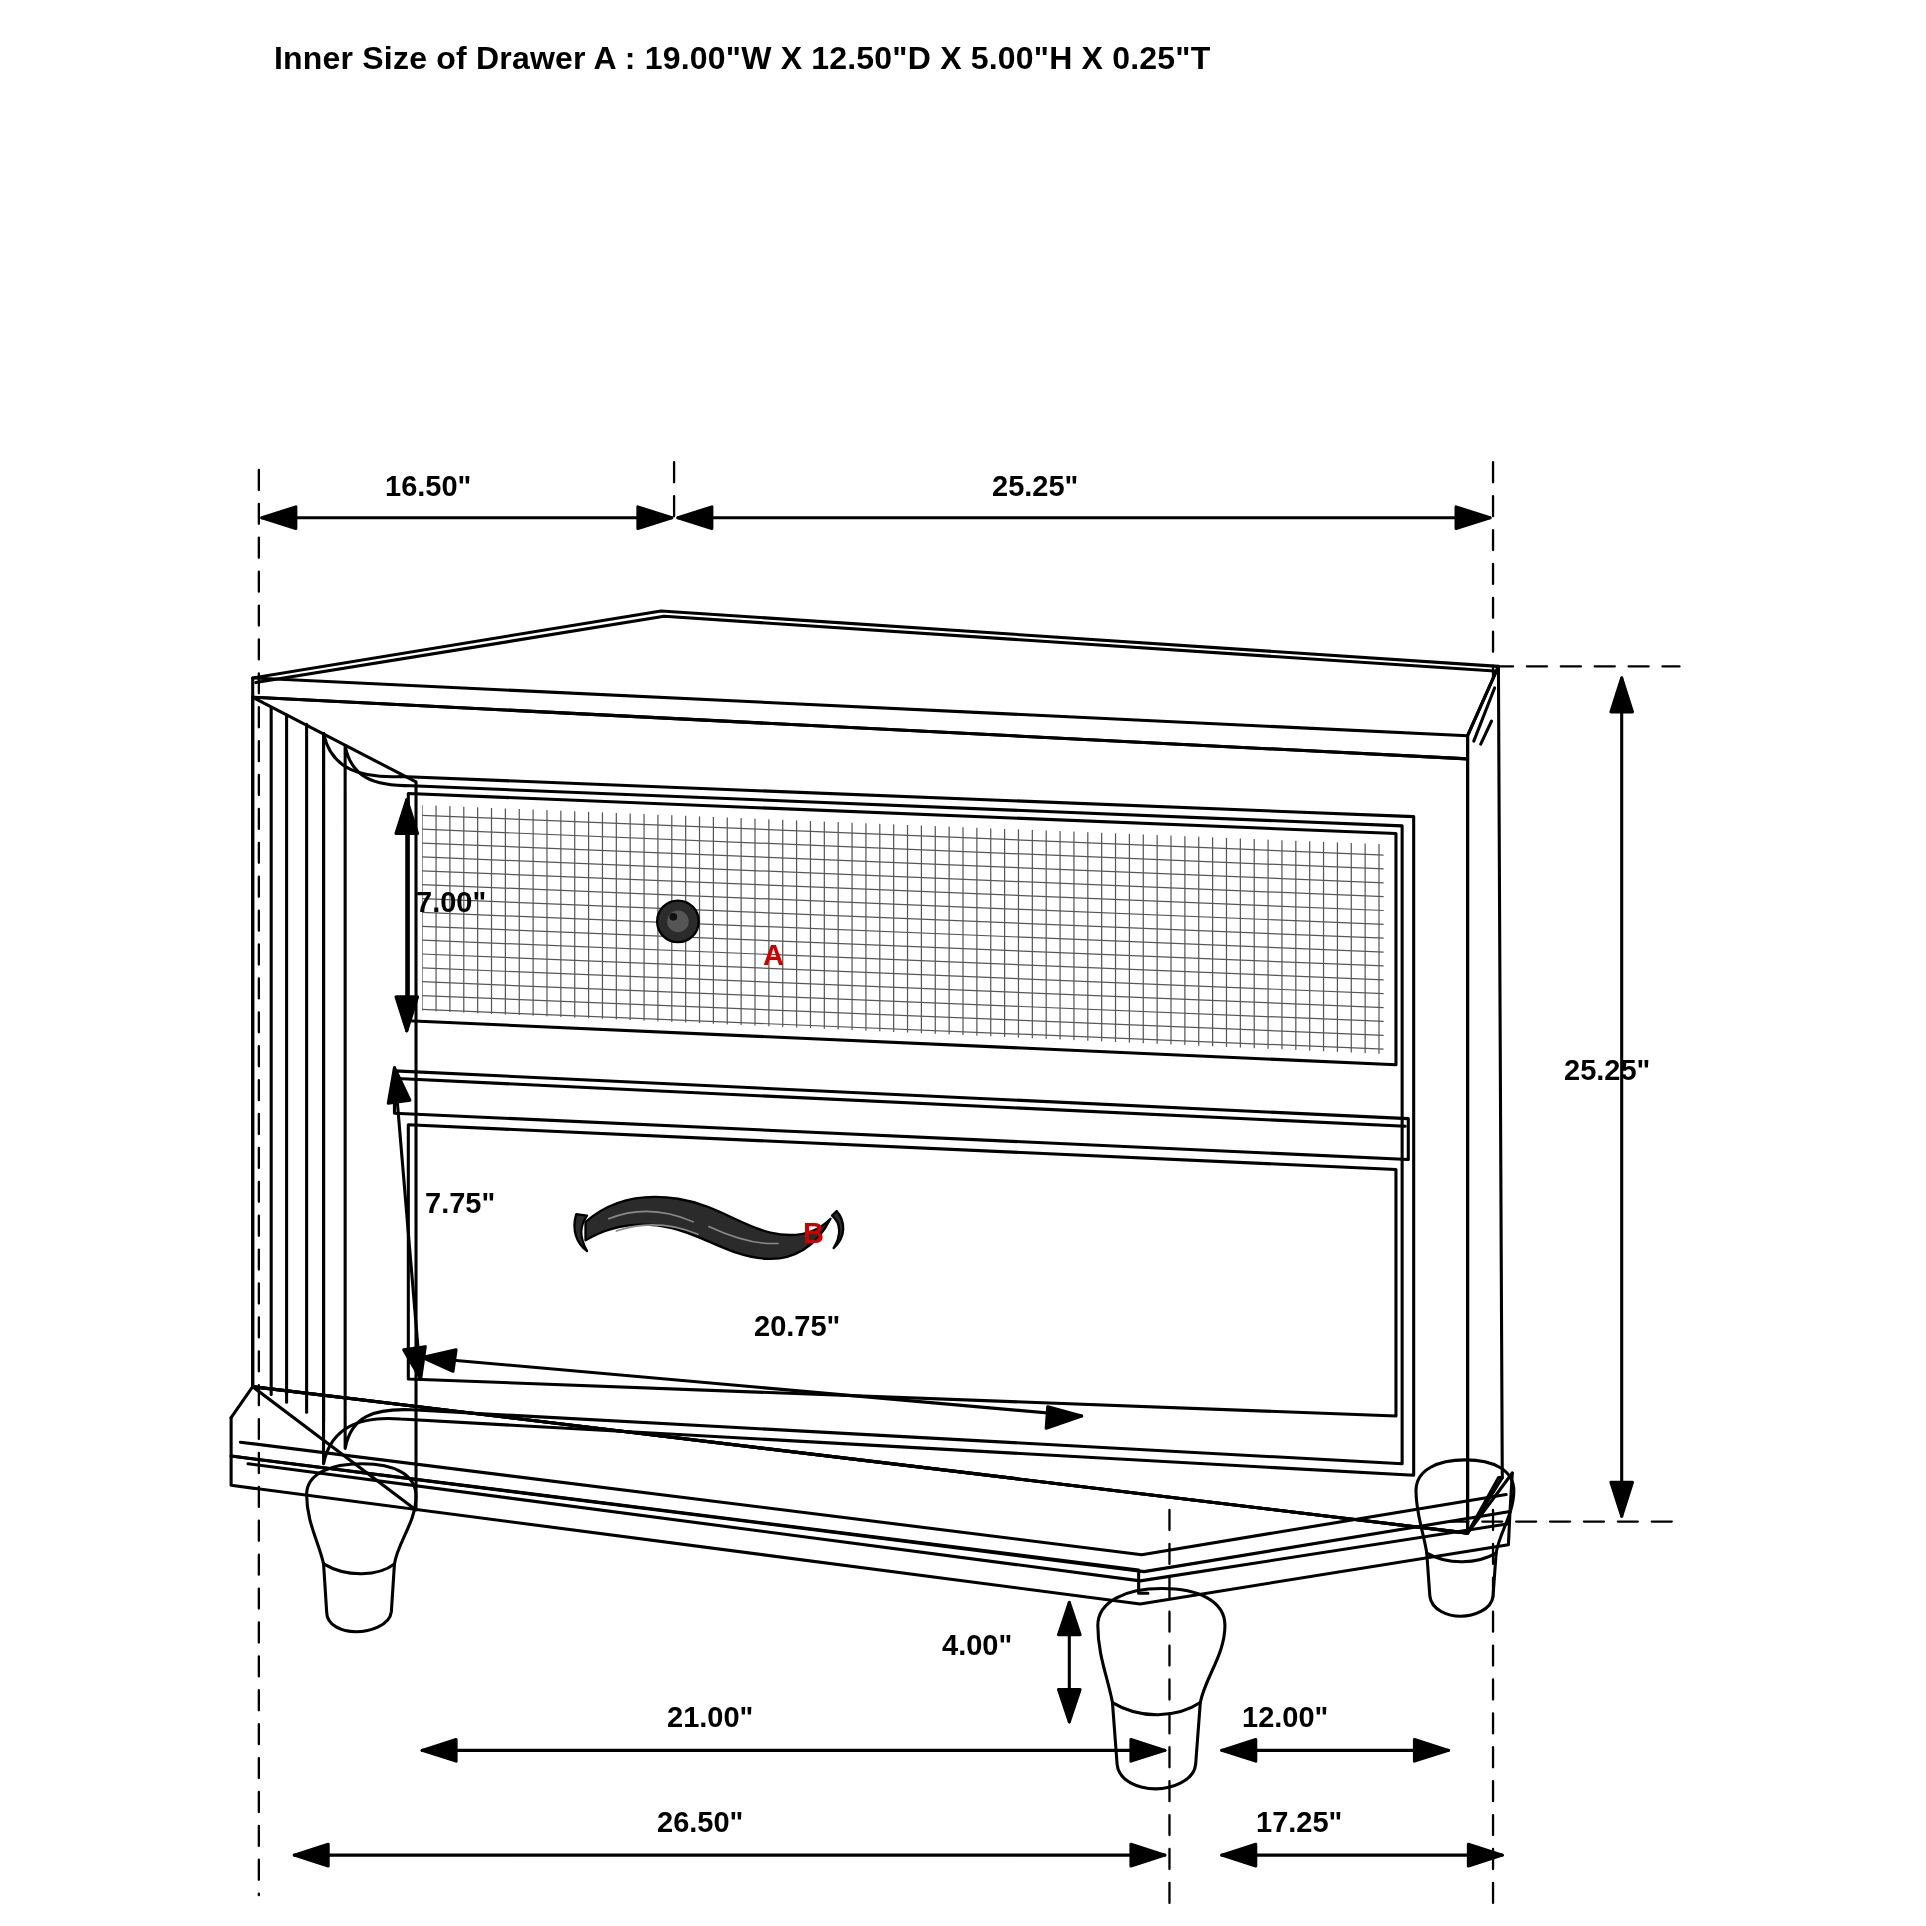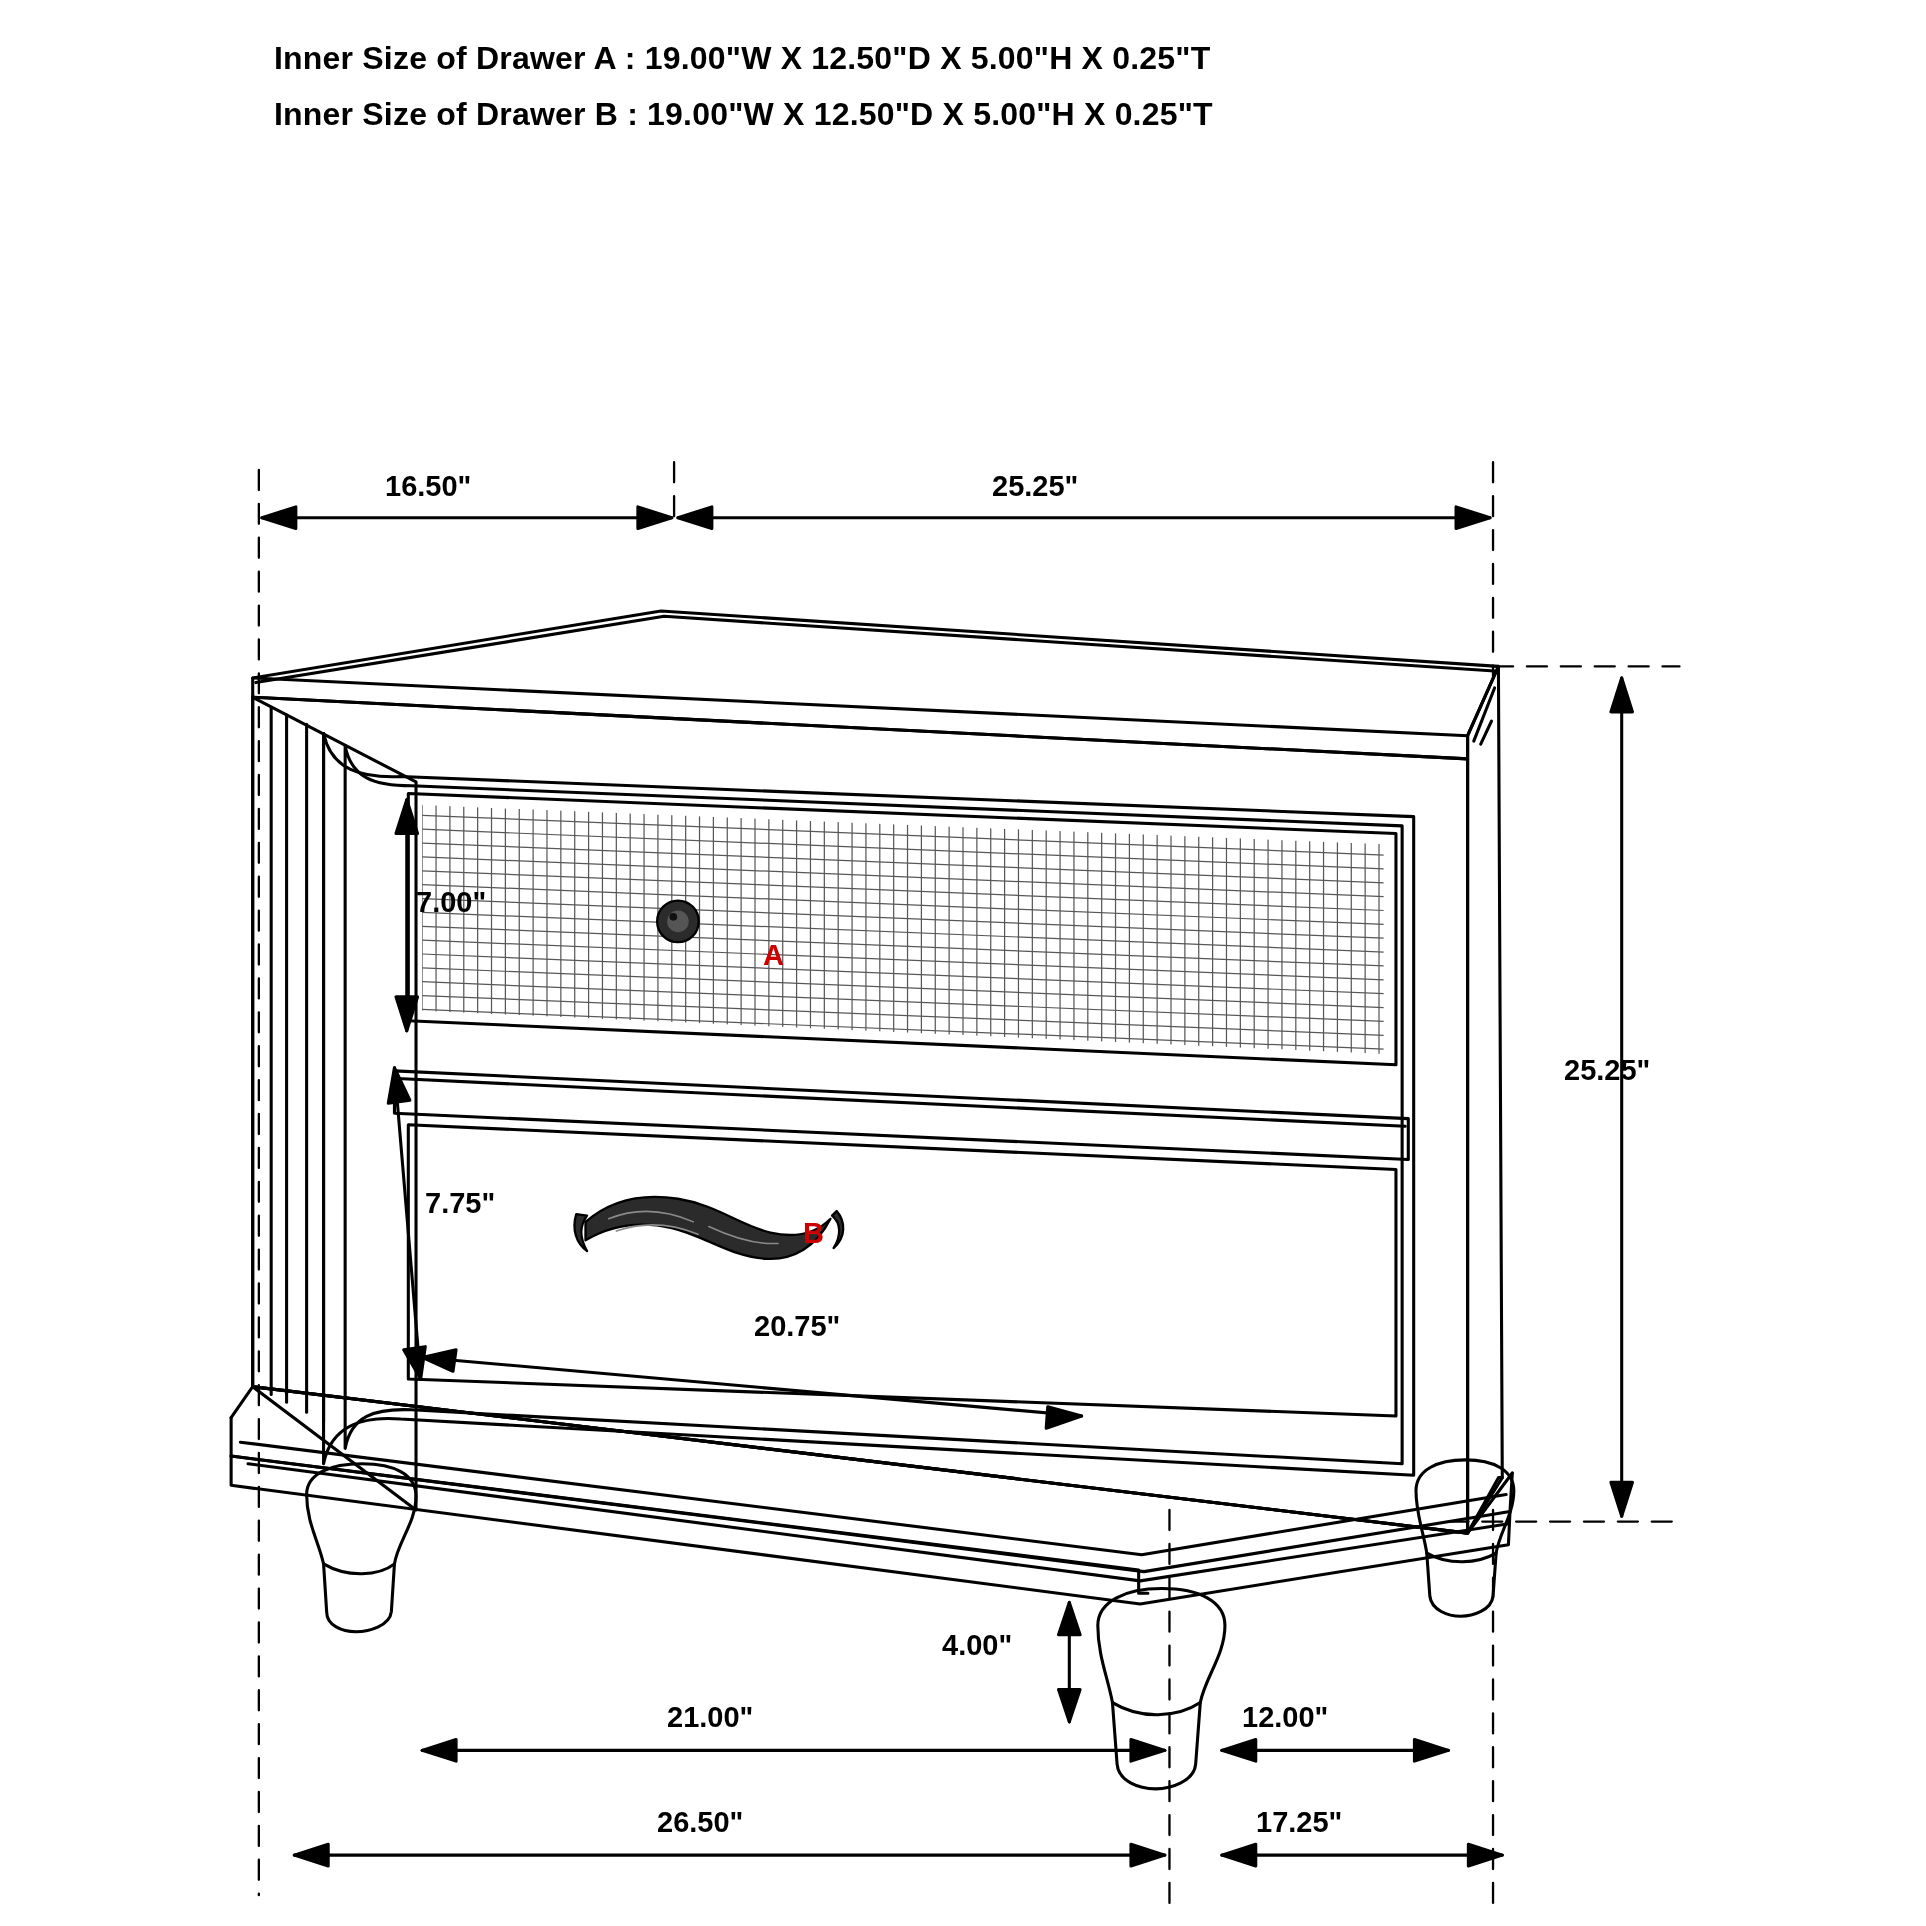--- a/index.html
+++ b/index.html
@@ -52,21 +52,20 @@
     width: 1926px;
     height: 1926px;
   }
 </style>
 </head>
 <body>
 
 <div id="diagram-root">
 
   <div class="hdr" id="hdr-a">Inner Size of Drawer A : 19.00"W X 12.50"D X 5.00"H X  0.25"T</div>
-  <div class="hdr" id="hdr-b">Inner Size of Drawer B : 19.00"W X 12.50"D X 5.00"H X  0.25"T</div>
 
   <svg class="art" viewBox="0 0 2500 2500">
     <g fill="none" stroke="#000000" stroke-width="4" stroke-linejoin="round" stroke-linecap="round">
 
       <g stroke-dasharray="26 18" stroke-width="3">
         <line x1="336" y1="610" x2="336" y2="2460"></line>
         <line x1="875" y1="600" x2="875" y2="680"></line>
         <line x1="1938" y1="600" x2="1938" y2="880"></line>
         <line x1="1938" y1="1960" x2="1938" y2="2470"></line>
         <line x1="1518" y1="1960" x2="1518" y2="2470"></line>

